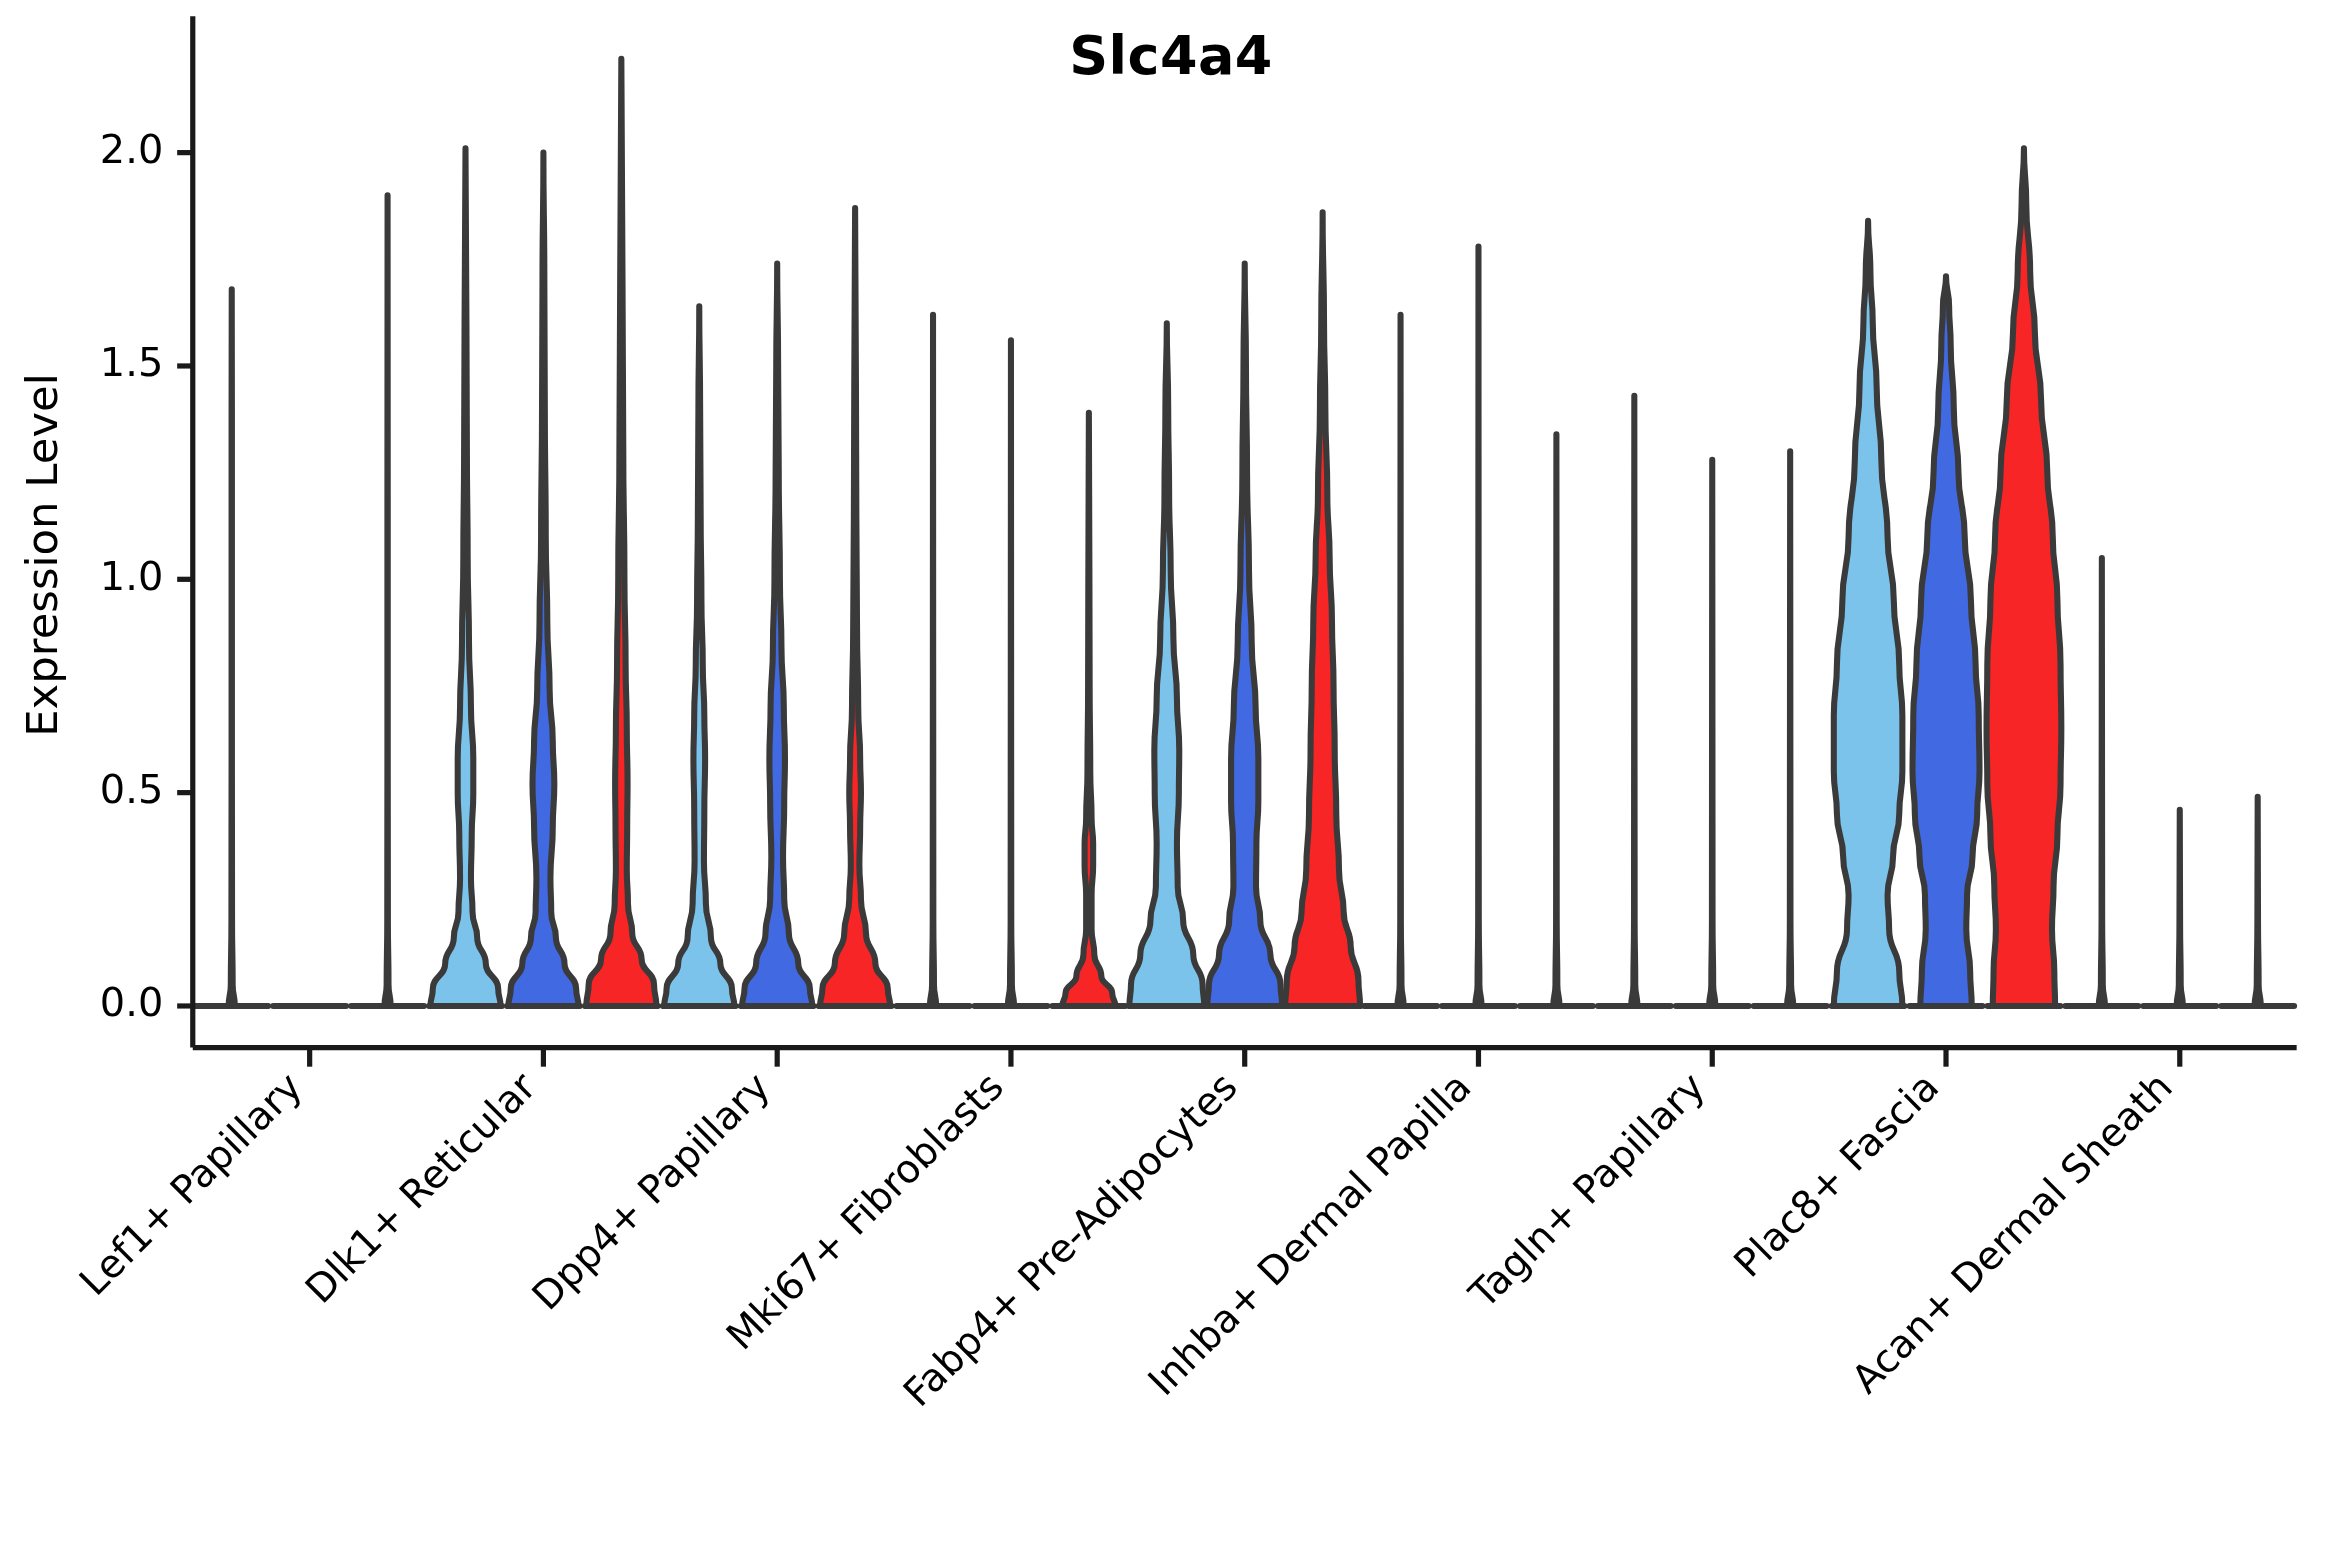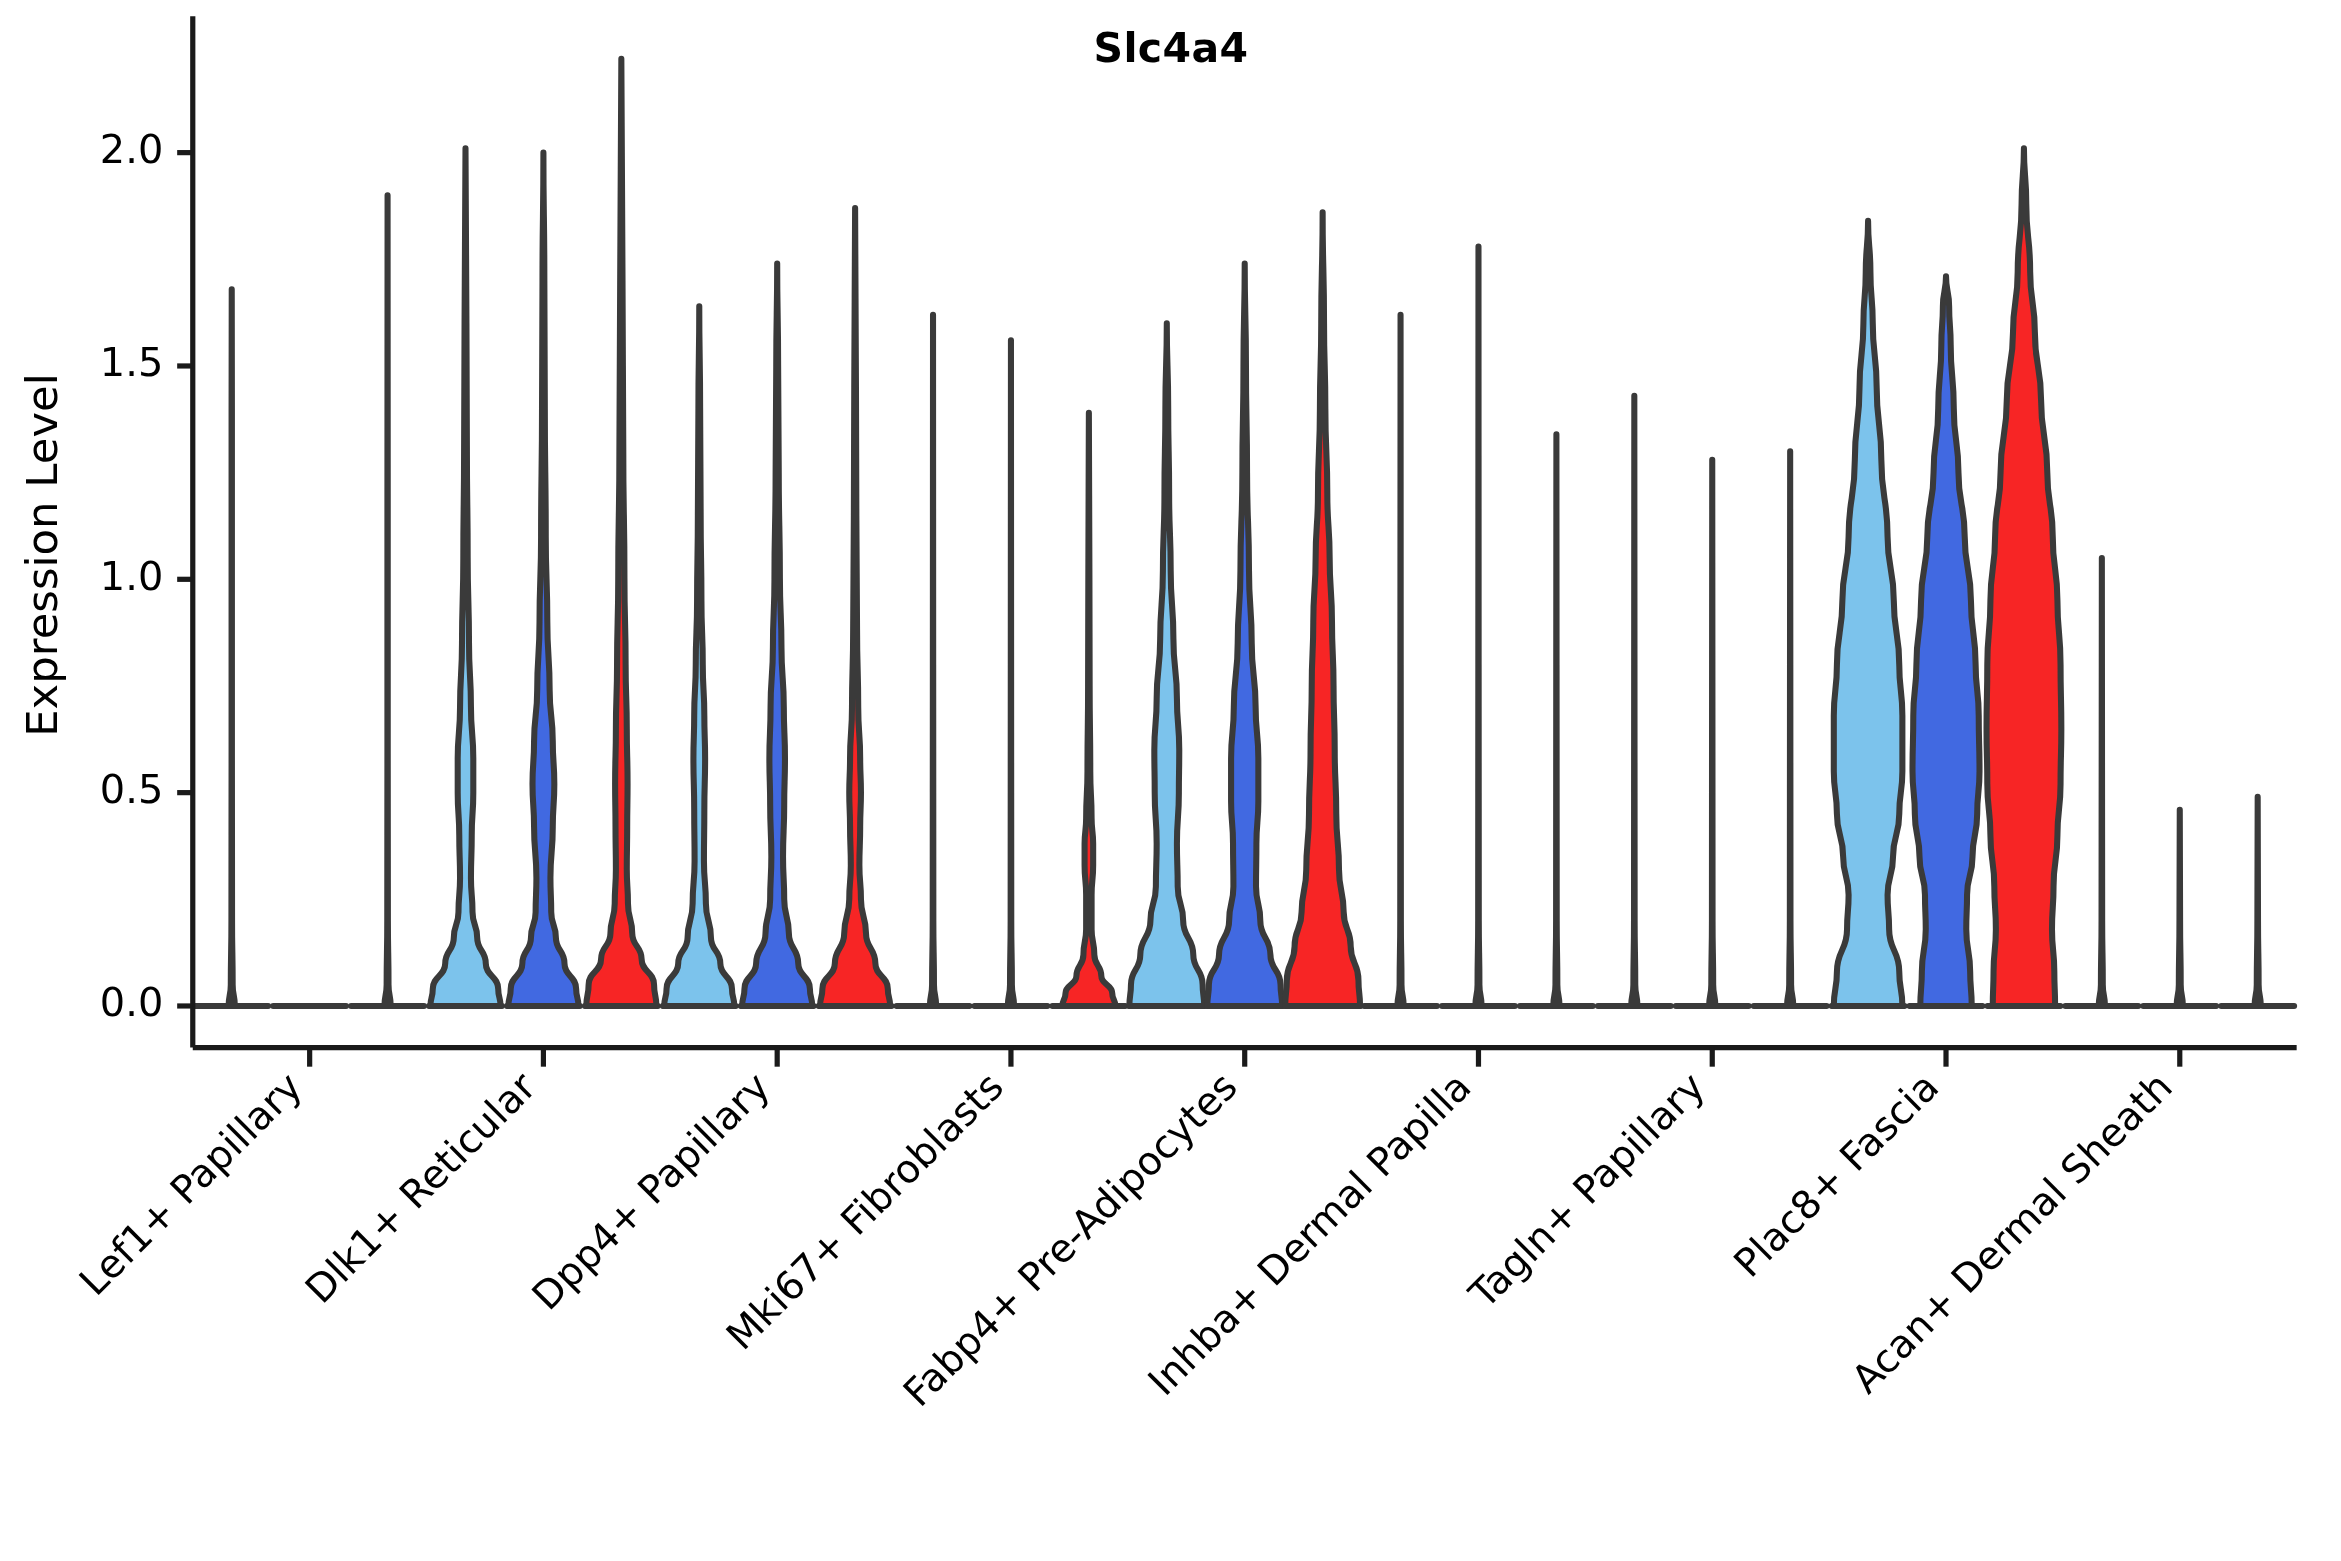--- a/index.html
+++ b/index.html
@@ -1,21 +1,21 @@
 <!DOCTYPE html>
 <html style="font-size:14px"><head>
 <meta charset="utf-8">
 <style>
   html,body{margin:0;padding:0;background:#fff;}
   body{width:2342px;height:1561px;font-family:"DejaVu Sans",sans-serif;overflow:hidden;}
   #root{position:relative;width:2342px;height:1561px;background:#ffffff;}
 
   #chart-title{
     position:absolute;left:0;top:24px;width:2342px;text-align:center;
-    font-family:"DejaVu Sans",sans-serif;font-weight:bold;font-size:41px;color:#000;
+    font-family:"DejaVu Sans",sans-serif;font-weight:bold;font-size:54px;color:#000;
     letter-spacing:0.4px;
   }
 
   #plot-svg{position:absolute;left:0;top:0;}
 
   .ytick-label{
     font-family:"DejaVu Sans",sans-serif;font-size:46px;fill:#000;
     text-anchor:end;dominant-baseline:middle;
   }
   #ylabel-text{

